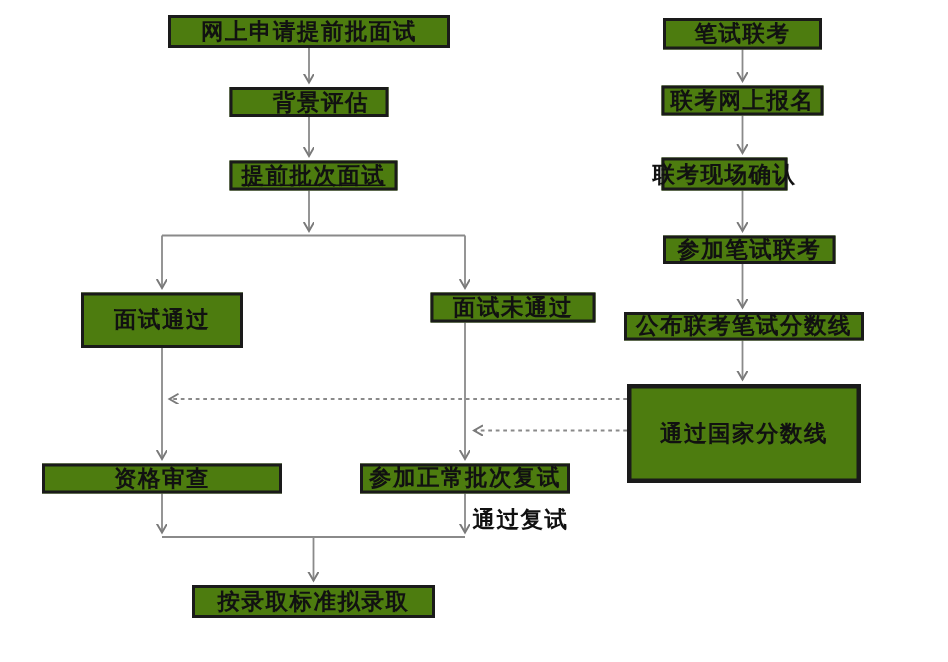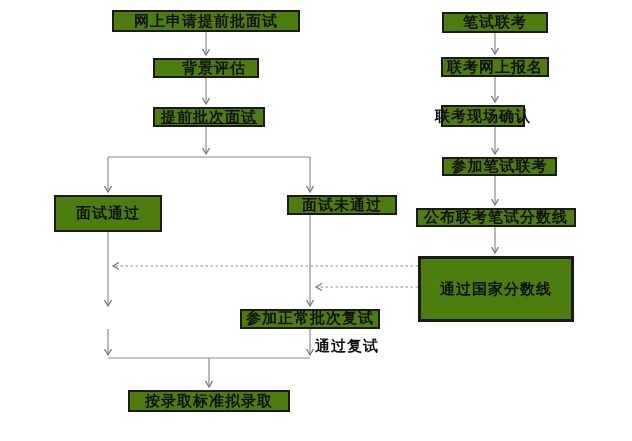--- a/index.html
+++ b/index.html
@@ -91,20 +91,21 @@
   <div class="box" style="left:112px; top:10px; width:188px; height:22px;">网上申请提前批面试</div>
 
   <div class="box" style="left:153px; top:58px; width:106px; height:20px;padding-left:16px;">背景评估</div>
 
   <div class="box" style="left:153px; top:107px; width:112px; height:20px;text-decoration:underline;">提前批次面试</div>
 
   <div class="box" style="left:54px; top:195px; width:108px; height:37px;">面试通过</div>
 
   <div class="box" style="left:255px; top:195px; width:110px; height:20px;margin-left:32px;">面试未通过</div>
 
+  <div class="box" style="left:28px; top:309px; width:160px; height:20px;">资格审查</div>
 
   <div class="box" style="left:240px; top:309px; width:140px; height:20px;font-family:Liberation Mono, monospace;">参加正常批次复试</div>
 
   <div class="edge-label" style="left:315px; top:339px;">通过复试</div>
 
   <div class="box" style="left:128px; top:390px; width:162px; height:22px;">按录取标准拟录取</div>
 
   <div class="box" style="left:442px; top:12px; width:106px; height:21px;">笔试联考</div>
 
   <div class="box" style="left:441px; top:57px; width:108px; height:20px;">联考网上报名</div>

